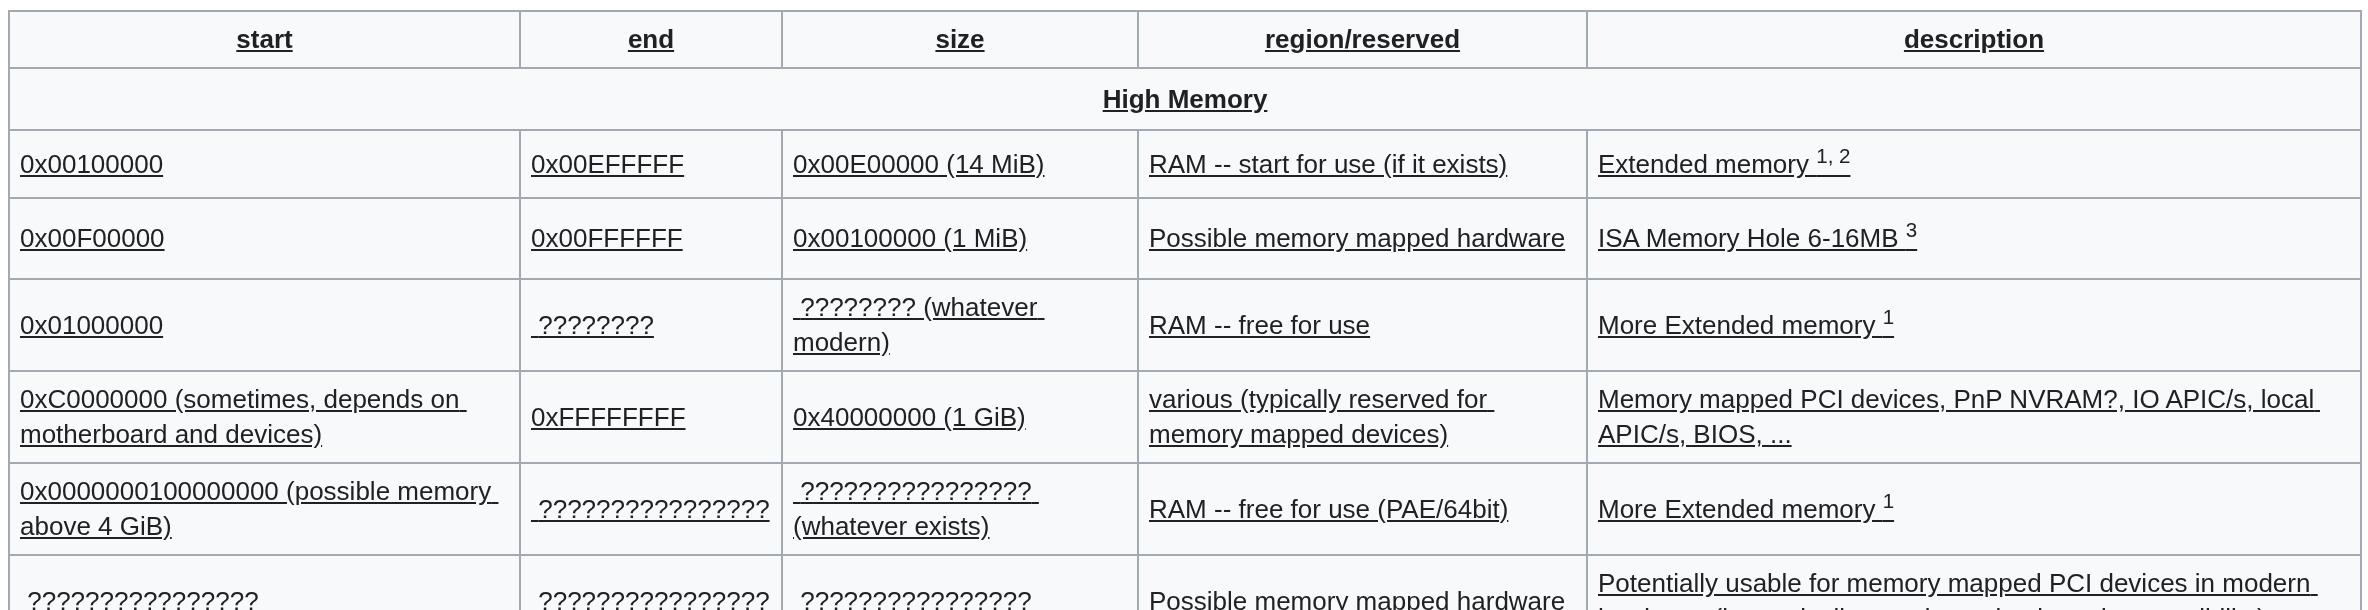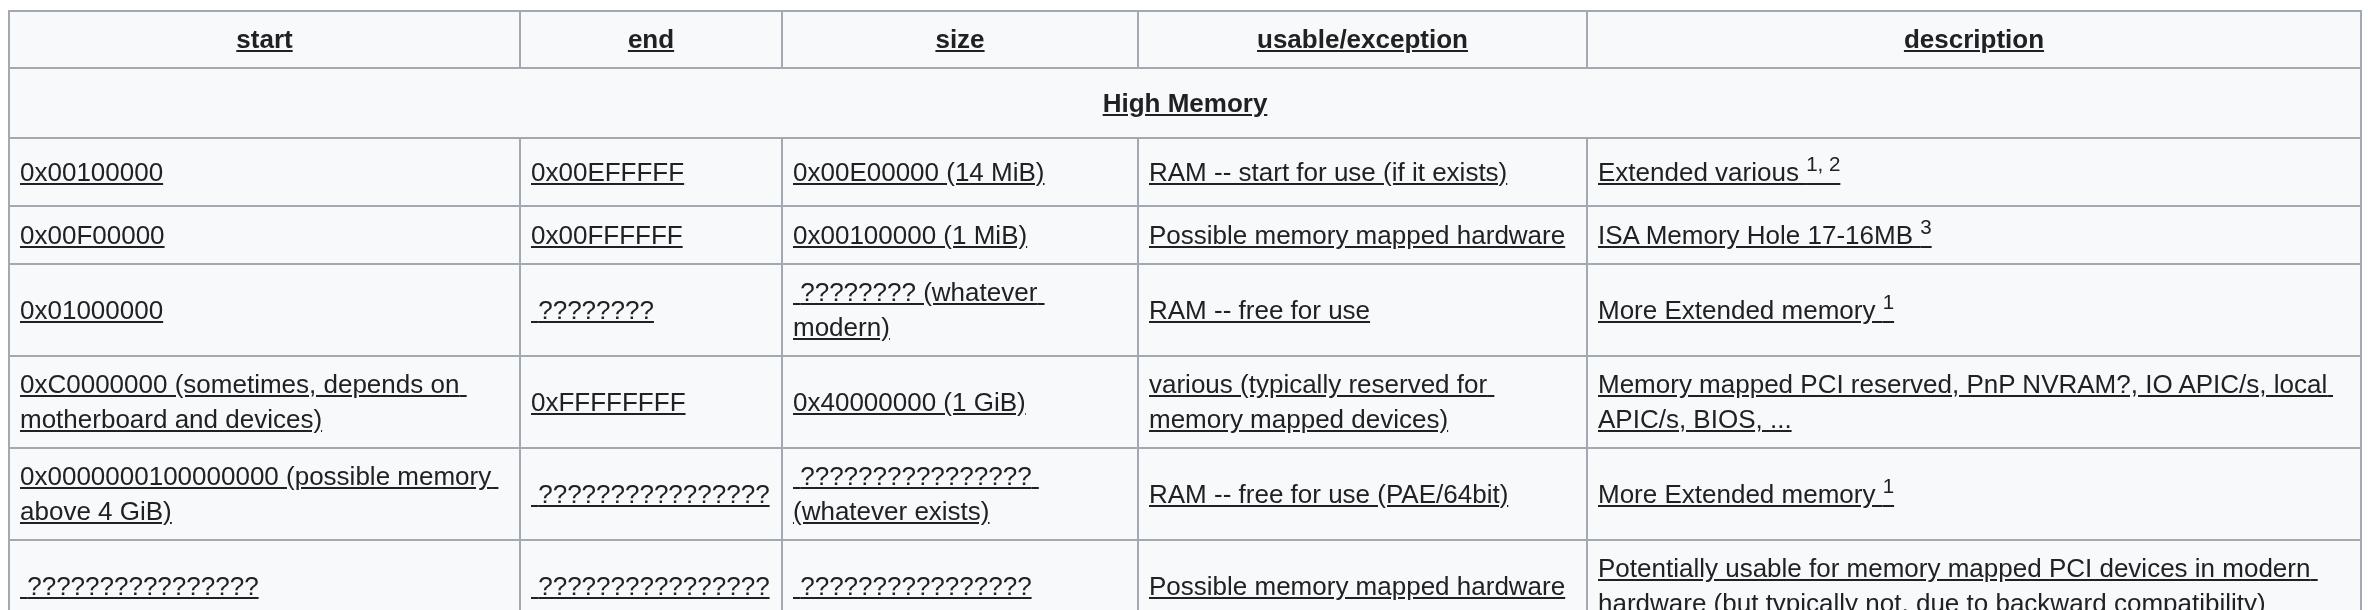--- a/index.html
+++ b/index.html
@@ -34,23 +34,23 @@
   }
   table.memtable th {
     font-weight: bold;
     text-align: center;
   }
   table.memtable td {
     text-align: left;
     white-space: pre-wrap;
   }
   tr.h-row   { height: 51px; }
-  tr.sec-row { height: 70px; }
+  tr.sec-row { height: 62px; }
   tr.r1 { height: 68px; }
-  tr.r2 { height: 58px; }
+  tr.r2 { height: 81px; }
   tr.r3 { height: 54px; }
   tr.r4 { height: 92px; }
   tr.r5 { height: 89px; margin-left: 40px; }
   tr.r6 { height: 91px; }
   sup {
     font-size: 79%;
     line-height: 0;
   }
   col.c-start  { width: 511px; }
   col.c-end    { width: 262px; }
@@ -68,57 +68,57 @@
         <col class="c-end">
         <col class="c-size">
         <col class="c-region">
         <col class="c-desc">
     </colgroup>
     <tbody>
       <tr class="h-row">
         <th>start</th>
         <th>end</th>
         <th>size</th>
-        <th>usable/exception</th>
+        <th>region/reserved</th>
         <th>description</th>
       </tr>
       <tr class="sec-row">
         <th colspan="5">High Memory</th>
       </tr>
 
       <tr class="r1">
         <td>0x00100000</td>
         <td>0x00EFFFFF</td>
         <td>0x00E00000 (14 MiB)</td>
         <td>RAM -- start for use (if it exists)</td>
-        <td><span>Extended various </span><sup>1, 2</sup></td>
+        <td><span>Extended memory </span><sup>1, 2</sup></td>
       </tr>
 
       <tr class="r2">
         <td>0x00F00000</td>
         <td>0x00FFFFFF</td>
         <td>0x00100000 (1 MiB)</td>
         <td>Possible memory mapped hardware</td>
-        <td><span>ISA Memory Hole 17-16MB </span><sup>3</sup></td>
+        <td><span>ISA Memory Hole 6-16MB </span><sup>3</sup></td>
       </tr>
 
       <tr class="r3">
         <td>0x01000000</td>
         <td> ????????</td>
         <td> ???????? (whatever modern)</td>
         <td>RAM -- free for use</td>
         <td><span>More Extended memory </span><sup>1</sup></td>
       </tr>
 
       <tr class="r4">
         <td>0xC0000000 (sometimes, depends on motherboard and devices)</td>
         <td>0xFFFFFFFF</td>
         <td>0x40000000 (1 GiB)</td>
         <td>various (typically reserved for memory mapped devices)</td>
-        <td><span>Memory mapped PCI reserved, PnP NVRAM?, IO APIC/s, local APIC/s, BIOS, ...</span><sup></sup></td>
+        <td><span>Memory mapped PCI devices, PnP NVRAM?, IO APIC/s, local APIC/s, BIOS, ...</span><sup></sup></td>
       </tr>
 
       <tr class="r5">
         <td>0x0000000100000000 (possible memory above 4 GiB)</td>
         <td> ????????????????</td>
         <td> ???????????????? (whatever exists)</td>
         <td>RAM -- free for use (PAE/64bit)</td>
         <td><span>More Extended memory </span><sup>1</sup></td>
       </tr>
 

